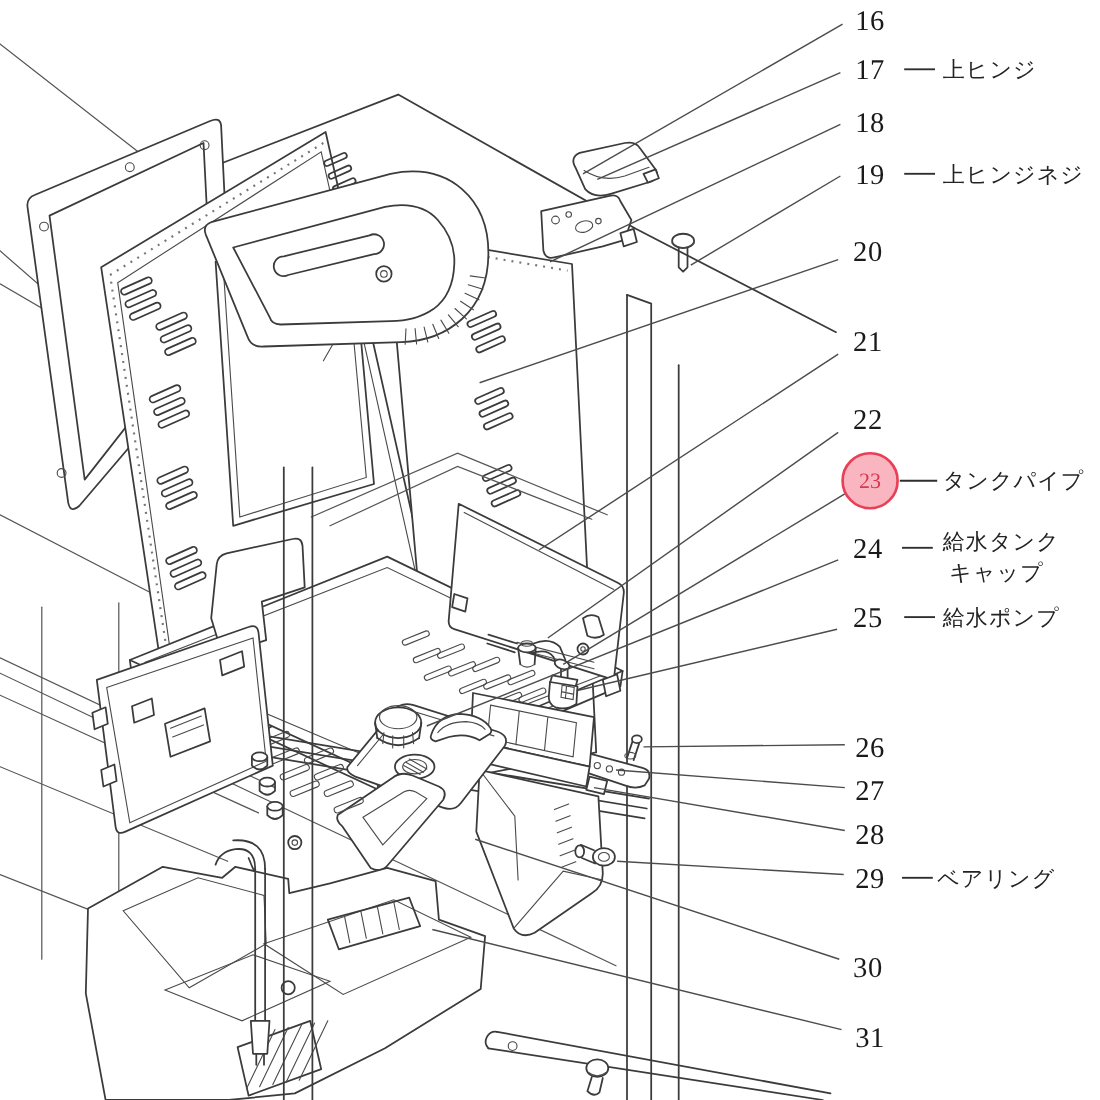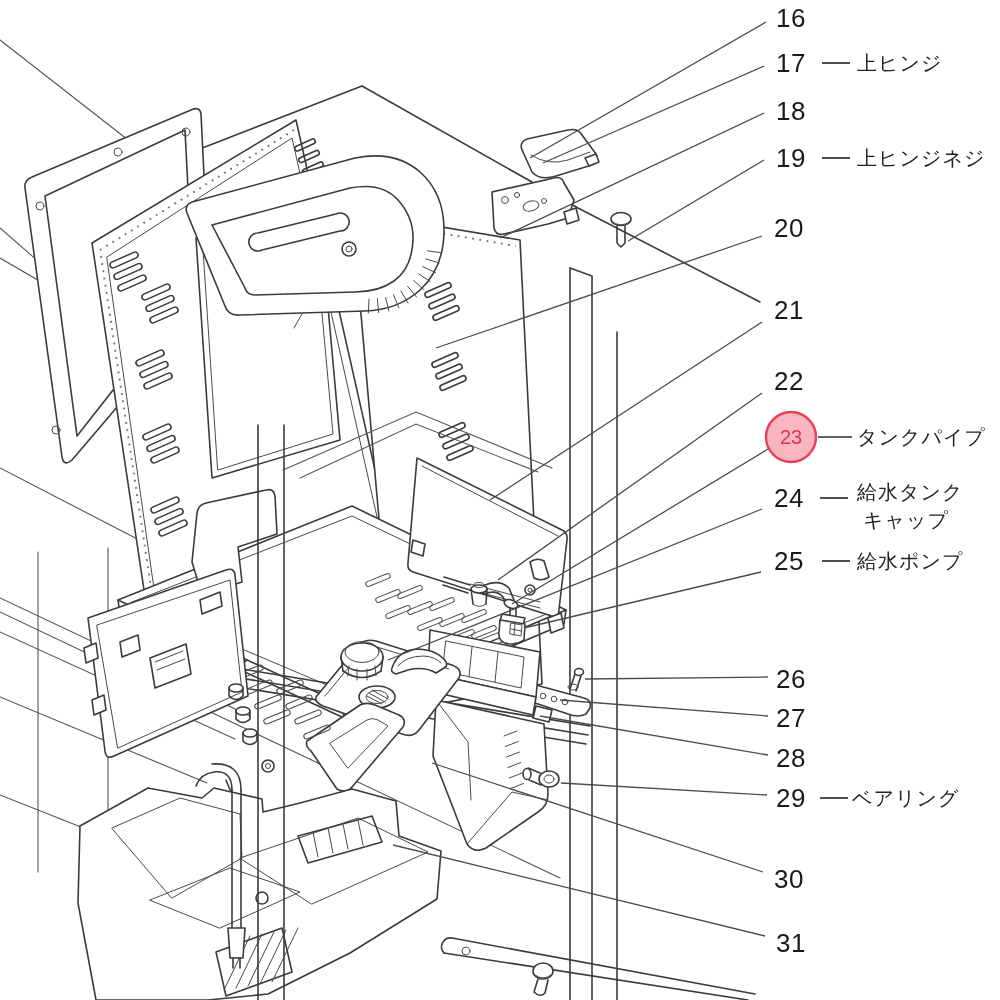--- a/index.html
+++ b/index.html
@@ -1,17 +1,17 @@
 <!DOCTYPE html>
 <html><head>
 <meta charset="utf-8">
 <style>
   html,body{margin:0;padding:0;background:#fff;}
   .stage{position:relative;width:1000px;height:1000px;background:#fff;overflow:hidden;
-         font-family:Liberation Sans, sans-serif;}
+         font-family:Liberation Serif, serif;}
   svg{position:absolute;left:0;top:0;}
   .part-line{stroke:#3b3b3b;stroke-width:1.6;fill:none;stroke-linejoin:round;stroke-linecap:round;}
   .part-fill{stroke:#3b3b3b;stroke-width:1.6;fill:#ffffff;stroke-linejoin:round;stroke-linecap:round;}
   .detail{stroke:#4a4a4a;stroke-width:1;fill:none;stroke-linecap:round;}
   .bg-line{stroke:#555;stroke-width:1.1;fill:none;stroke-linecap:round;}
   .stipple{stroke:#777;stroke-width:2;fill:none;stroke-dasharray:1.8 5.5;}
   .thick{stroke:#3b3b3b;stroke-width:4.5;fill:none;}
   .num-text{font-size:26px;fill:#1a1a1a;letter-spacing:.5px;text-anchor:middle;}
   .label-text{font-size:20px;fill:#232323;letter-spacing:1px;}
   .hl-text{font-size:20px;text-anchor:middle;}

